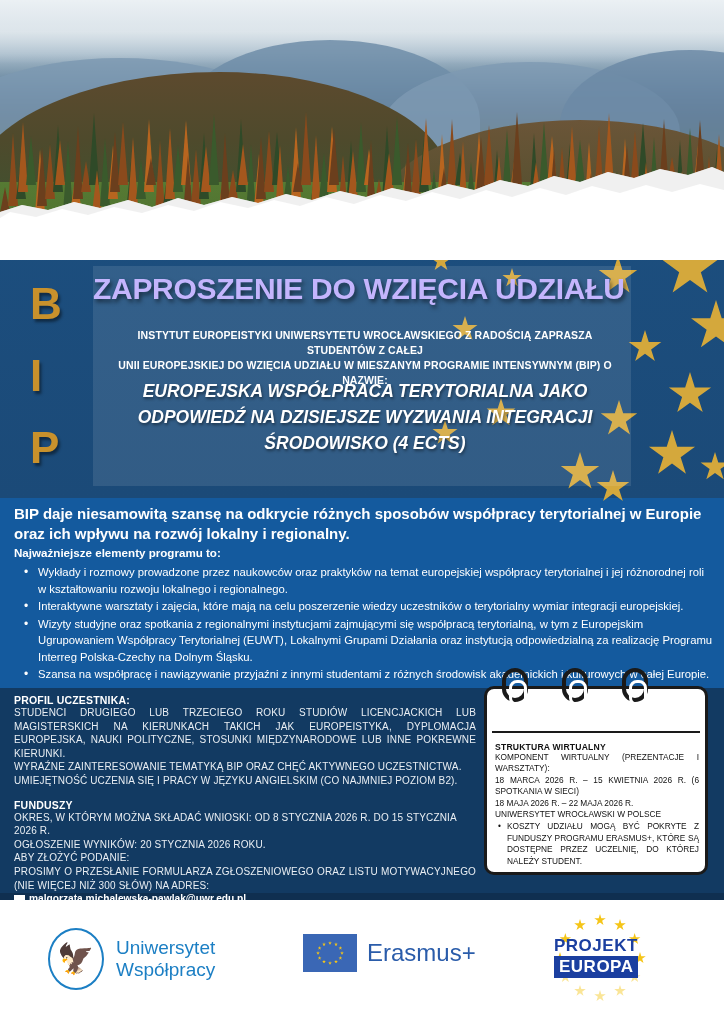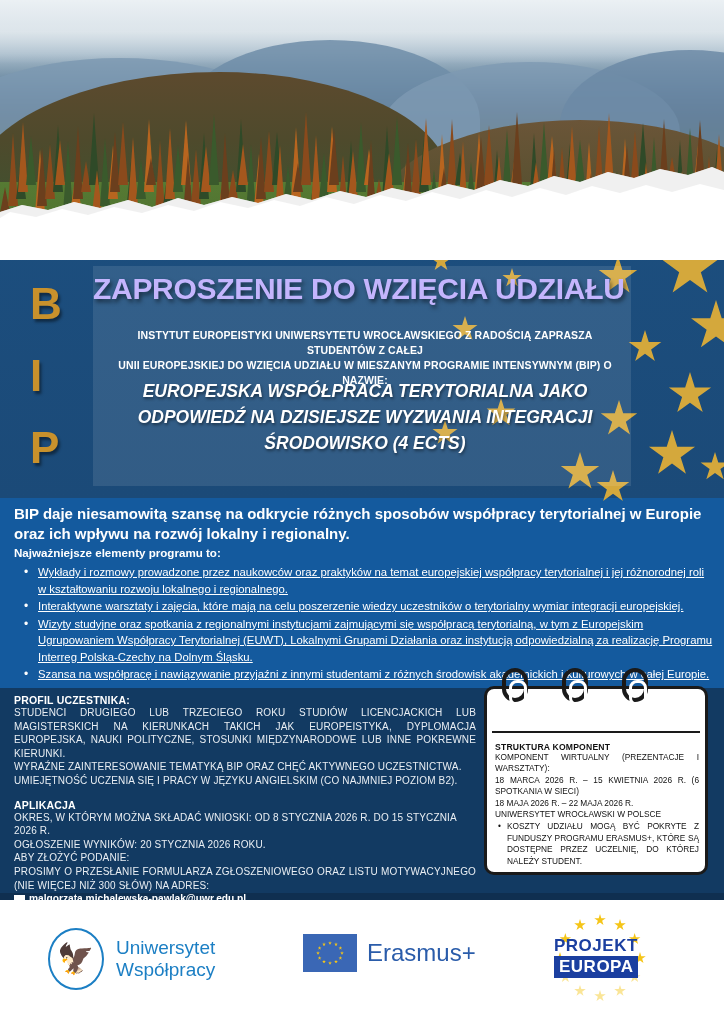--- a/index.html
+++ b/index.html
@@ -120,21 +120,21 @@
     z-index:5;
   }
 
   
   .body-wrap {
     position:absolute; left:14px; top:504px; width:700px;
     color:#ffffff; z-index:5;
   }
   .lead { font-size:15px; font-weight:bold; line-height:20px; }
   .lead2 { font-size:11.6px; font-weight:bold; line-height:16px; margin-top:1px; }
-  ul.bullets { list-style:none; margin-top:3px;text-decoration:underline; }
+  ul.bullets { list-style:none; margin-top:3px; }
   ul.bullets li {
     font-size:11.3px; line-height:16.5px; position:relative;
     padding-left:24px; margin-bottom:1px;
   }
   ul.bullets li:before {
     content:"\2022"; position:absolute; left:10px; top:0; font-size:12px;
   }
 
   
   .dark-col {
@@ -415,38 +415,38 @@
       </ul>
   </div>
 
   <div class="dark-col">
     <h3>PROFIL UCZESTNIKA:</h3>
     <p class="just">STUDENCI DRUGIEGO LUB TRZECIEGO ROKU STUDIÓW LICENCJACKICH LUB MAGISTERSKICH NA KIERUNKACH TAKICH JAK EUROPEISTYKA, DYPLOMACJA EUROPEJSKA, NAUKI POLITYCZNE, STOSUNKI MIĘDZYNARODOWE LUB INNE POKREWNE KIERUNKI.</p>
     <p>WYRAŹNE ZAINTERESOWANIE TEMATYKĄ BIP ORAZ CHĘĆ AKTYWNEGO UCZESTNICTWA.</p>
     <p>UMIEJĘTNOŚĆ UCZENIA SIĘ I PRACY W JĘZYKU ANGIELSKIM (CO NAJMNIEJ POZIOM B2).</p>
 
     <div class="blk">
-      <h3>APLIKACJA</h3>
+      <h3>FUNDUSZY</h3>
       <p>OKRES, W KTÓRYM MOŻNA SKŁADAĆ WNIOSKI: OD 8 STYCZNIA 2026 R. DO 15 STYCZNIA 2026 R.</p>
       <p>OGŁOSZENIE WYNIKÓW: 20 STYCZNIA 2026 ROKU.</p>
       <p>ABY ZŁOŻYĆ PODANIE:</p>
       <p class="just">PROSIMY O PRZESŁANIE FORMULARZA ZGŁOSZENIOWEGO ORAZ LISTU MOTYWACYJNEGO (NIE WIĘCEJ NIŻ 300 SŁÓW) NA ADRES:</p>
       <div class="email">
         <span class="mailicon"></span><span>malgorzata.michalewska-pawlak@uwr.edu.pl</span>
       </div>
     </div>
   </div>
 
   <div class="notepad"></div>
   <div class="np-line"></div>
   <div class="ring" style="left:502px; top:668px;"></div>
   <div class="ring" style="left:562px; top:668px;"></div>
   <div class="ring" style="left:622px; top:668px;"></div>
   <div class="notepad-inner">
-    <h4>STRUKTURA KOMPONENT</h4>
+    <h4>STRUKTURA WIRTUALNY</h4>
     <p>KOMPONENT WIRTUALNY (PREZENTACJE I WARSZTATY):</p>
     <p>18 MARCA 2026 R. – 15 KWIETNIA 2026 R. (6 SPOTKANIA W SIECI)</p>
     <p>18 MAJA 2026 R. – 22 MAJA 2026 R.</p>
     <p>UNIWERSYTET WROCŁAWSKI W POLSCE</p>
     <ul>
       <li>KOSZTY UDZIAŁU MOGĄ BYĆ POKRYTE Z FUNDUSZY PROGRAMU ERASMUS+, KTÓRE SĄ DOSTĘPNE PRZEZ UCZELNIĘ, DO KTÓREJ NALEŻY STUDENT.</li>
     </ul>
   </div>
 
   <div class="logo-uwr">

